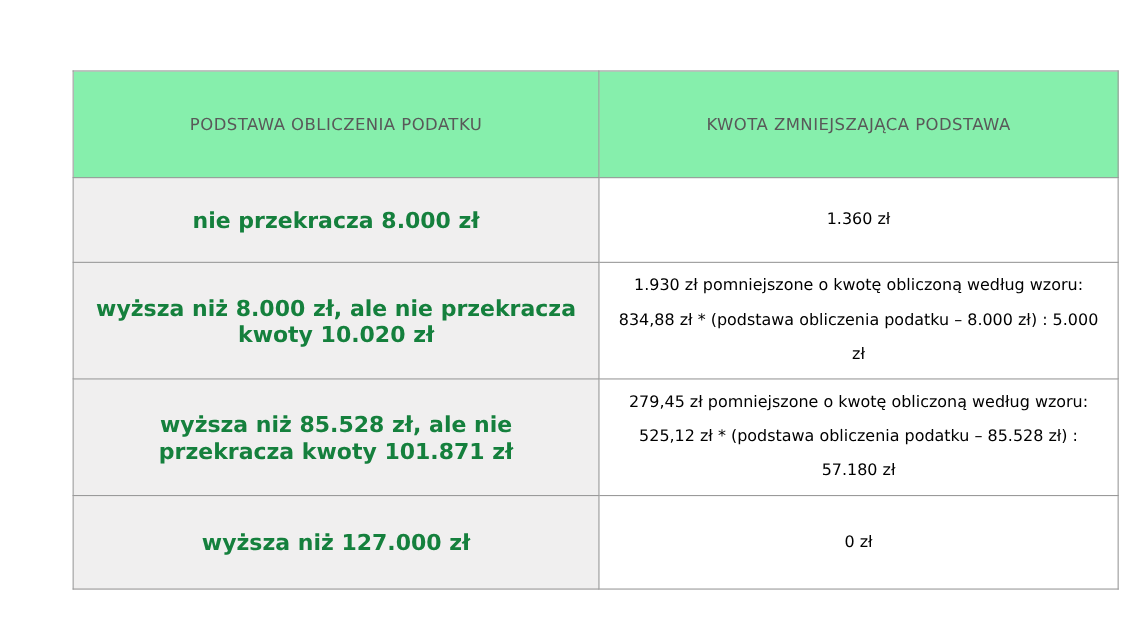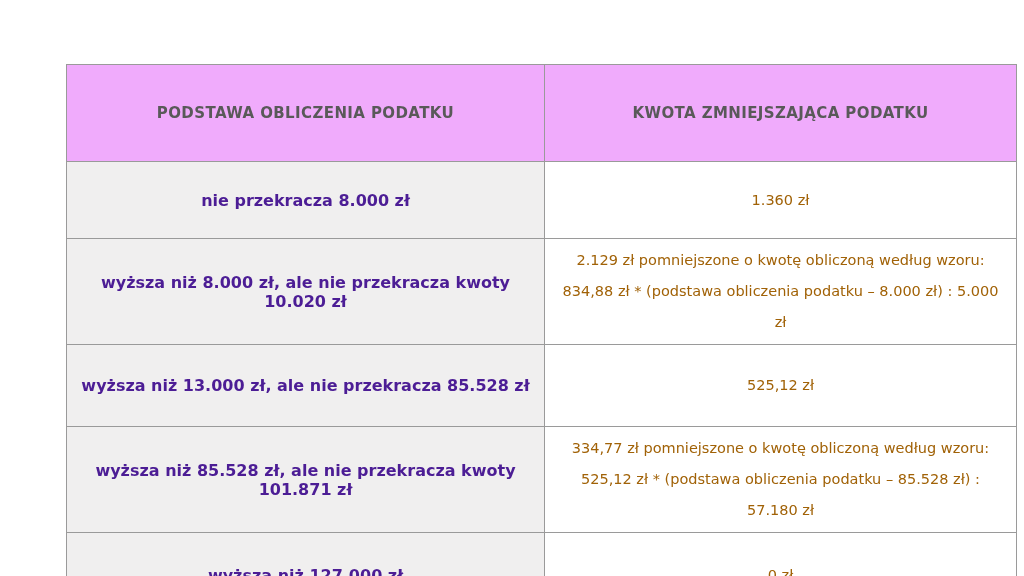--- a/index.html
+++ b/index.html
@@ -26,39 +26,39 @@
     table-layout: fixed;
   }
   table.tax-table th,
   table.tax-table td {
     border: 1px solid #9a9a9a;
     padding: 6px 14px;
     text-align: center;
     vertical-align: middle;
   }
   table.tax-table th {
-    background: #f0abfc;
+    background: #86efac;
     color: #595959;
     font-size: 15px;
-    font-weight: bold;
+    font-weight: normal;
     letter-spacing: 0.4px;
     height: 84px;
   }
   th.col-basis { width: 449px; }
   th.col-amount { width: 443px; }
   td.basis-cell {
     background: #f0efef;
-    color: #4c1d95;
-    font-size: 16px;
+    color: #15803d;
+    font-size: 20px;
     font-weight: bold;
     margin-left: 26px;
   }
   td.amount-cell {
     background: #ffffff;
-    color: #a16207;
+    color: #000000;
     font-size: 14.5px;
     font-weight: normal;
   }
   td.amount-cell .amount-line {
     display: block;
     line-height: 31px;
   }
   tr.row-1 td { height: 64px; }
   tr.row-2 td { height: 78px; }
   tr.row-3 td { height: 69px; }
@@ -66,47 +66,41 @@
   tr.row-5 td { height: 72px; }
 </style>
 </head>
 <body>
 
 <div class="page">
   <table class="tax-table">
     <thead>
       <tr>
         <th class="col-basis">PODSTAWA OBLICZENIA PODATKU</th>
-        <th class="col-amount">KWOTA ZMNIEJSZAJĄCA PODATKU</th>
+        <th class="col-amount">KWOTA ZMNIEJSZAJĄCA PODSTAWA</th>
       </tr>
     </thead>
     <tbody>
       <tr class="row-1">
         <td class="basis-cell">nie przekracza 8.000 zł</td>
         <td class="amount-cell">
           <span class="amount-line">1.360 zł</span>
         </td>
       </tr>
       <tr class="row-2">
         <td class="basis-cell">wyższa niż 8.000 zł, ale nie przekracza kwoty 10.020 zł</td>
         <td class="amount-cell">
-          <span class="amount-line">2.129 zł pomniejszone o kwotę obliczoną według wzoru:</span>
+          <span class="amount-line">1.930 zł pomniejszone o kwotę obliczoną według wzoru:</span>
           <span class="amount-line">834,88 zł * (podstawa obliczenia podatku – 8.000 zł) : 5.000 zł</span>
-        </td>
-      </tr>
-      <tr class="row-3">
-        <td class="basis-cell">wyższa niż 13.000 zł, ale nie przekracza 85.528 zł</td>
-        <td class="amount-cell">
-          <span class="amount-line">525,12 zł</span>
         </td>
       </tr>
       <tr class="row-4">
         <td class="basis-cell">wyższa niż 85.528 zł, ale nie przekracza kwoty 101.871 zł</td>
         <td class="amount-cell">
-          <span class="amount-line">334,77 zł pomniejszone o kwotę obliczoną według wzoru:</span>
+          <span class="amount-line">279,45 zł pomniejszone o kwotę obliczoną według wzoru:</span>
           <span class="amount-line">525,12 zł * (podstawa obliczenia podatku – 85.528 zł) : 57.180 zł</span>
         </td>
       </tr>
       <tr class="row-5">
         <td class="basis-cell">wyższa niż 127.000 zł</td>
         <td class="amount-cell">
           <span class="amount-line">0 zł</span>
         </td>
       </tr>
     </tbody>

